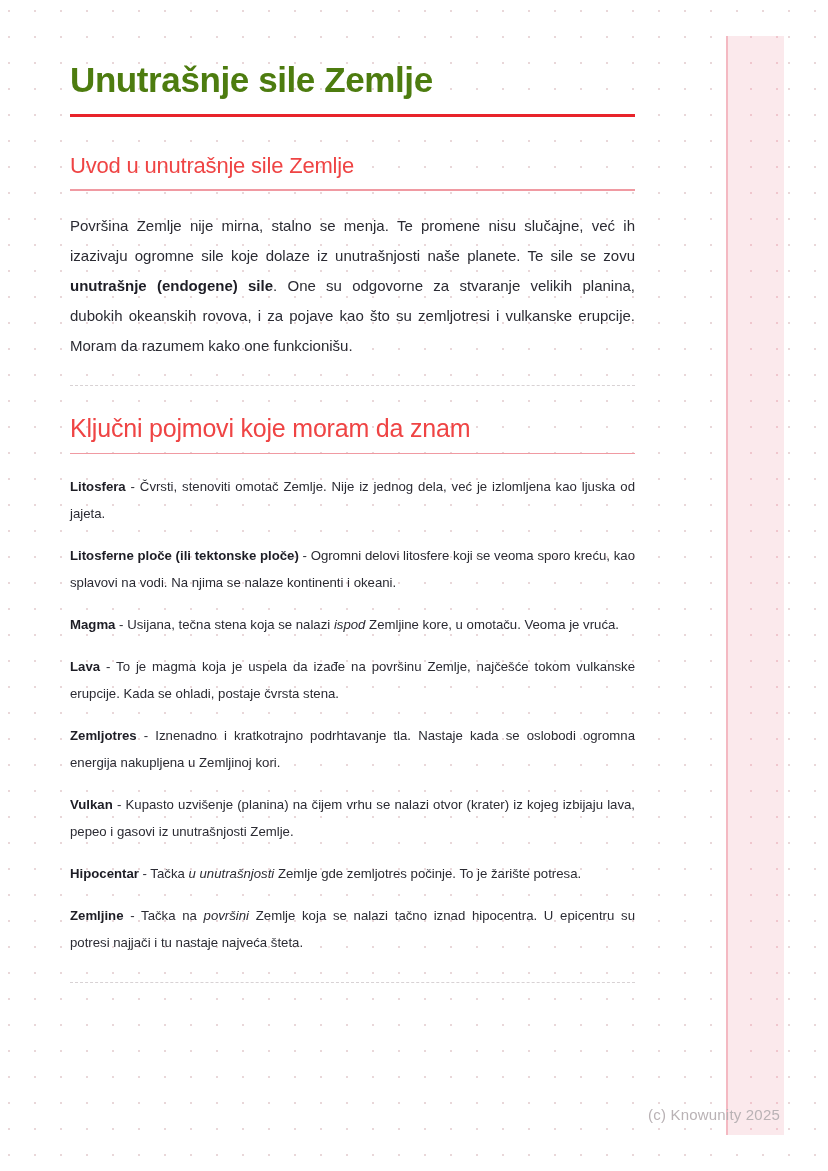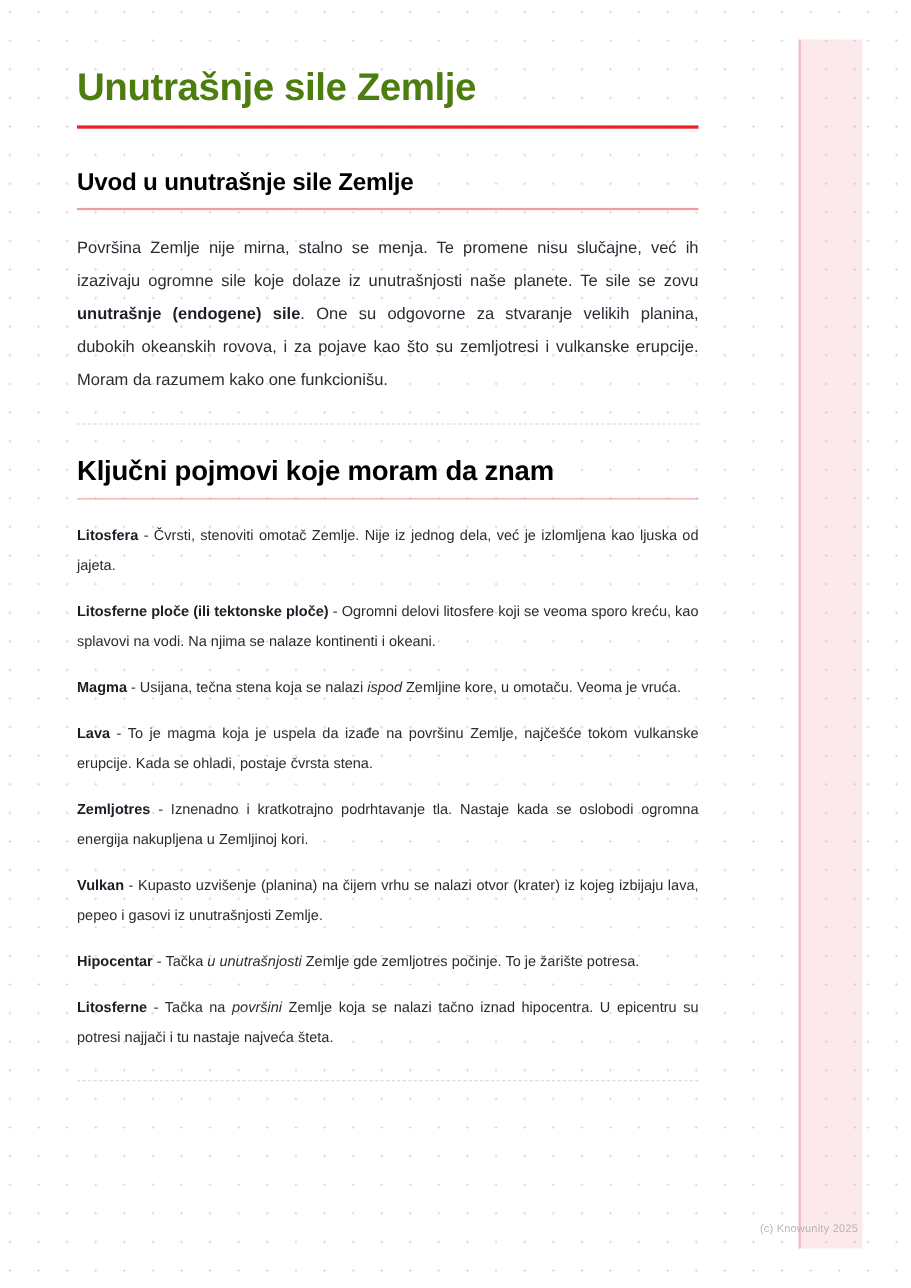--- a/index.html
+++ b/index.html
@@ -58,22 +58,22 @@
 
   .title-rule {
     height: 3px;
     background: #e8232a;
     width: 100%;
     margin-bottom: 36px;
   }
 
   h2.section-title {
     font-size: 22px;
-    font-weight: 700;
-    color: #000000;
+    font-weight: 400;
+    color: #ef4444;
     margin: 2px 0 10px 0;
     letter-spacing: -0.2px;
   }
 
   h2.section-title.big {
     font-size: 25px;
   }
 
   .section-rule {
     height: 1.6px;
@@ -108,21 +108,21 @@
 
   .bottom-rule {
     border-top: 1px dashed #d8d2d4;
     margin-top: 26px;
   }
 
   .footer-credit {
     position: absolute;
     right: 48px;
     bottom: 48px;
-    font-size: 10px;
+    font-size: 15px;
     color: #b9b2b5;
     letter-spacing: 0.2px;
   }
 </style>
 </head>
 <body>
 
 <div class="page"></div>
 <div class="margin-strip"></div>
 
@@ -142,19 +142,19 @@
   <div class="section-rule"></div>
 
   <div id="terms-list">
       <p class="term"><b>Litosfera</b><span> - Čvrsti, stenoviti omotač Zemlje. Nije iz jednog dela, već je izlomljena kao ljuska od jajeta.</span></p>
       <p class="term"><b>Litosferne ploče (ili tektonske ploče)</b><span> - Ogromni delovi litosfere koji se veoma sporo kreću, kao splavovi na vodi. Na njima se nalaze kontinenti i okeani.</span></p>
       <p class="term"><b>Magma</b><span> - Usijana, tečna stena koja se nalazi </span><i>ispod</i><span> Zemljine kore, u omotaču. Veoma je vruća.</span></p>
       <p class="term"><b>Lava</b><span> - To je magma koja je uspela da izađe na površinu Zemlje, najčešće tokom vulkanske erupcije. Kada se ohladi, postaje čvrsta stena.</span></p>
       <p class="term"><b>Zemljotres</b><span> - Iznenadno i kratkotrajno podrhtavanje tla. Nastaje kada se oslobodi ogromna energija nakupljena u Zemljinoj kori.</span></p>
       <p class="term"><b>Vulkan</b><span> - Kupasto uzvišenje (planina) na čijem vrhu se nalazi otvor (krater) iz kojeg izbijaju lava, pepeo i gasovi iz unutrašnjosti Zemlje.</span></p>
       <p class="term"><b>Hipocentar</b><span> - Tačka </span><i>u unutrašnjosti</i><span> Zemlje gde zemljotres počinje. To je žarište potresa.</span></p>
-      <p class="term"><b>Litosferne</b><span> - Tačka na </span><i>površini</i><span> Zemlje koja se nalazi tačno iznad hipocentra. U epicentru su potresi najjači i tu nastaje najveća šteta.</span></p>
+      <p class="term"><b>Zemljine</b><span> - Tačka na </span><i>površini</i><span> Zemlje koja se nalazi tačno iznad hipocentra. U epicentru su potresi najjači i tu nastaje najveća šteta.</span></p>
     </div>
 
   <div class="bottom-rule"></div>
 </div>
 
 <div class="footer-credit">(c) Knowunity 2025</div>
 
 </body></html>

